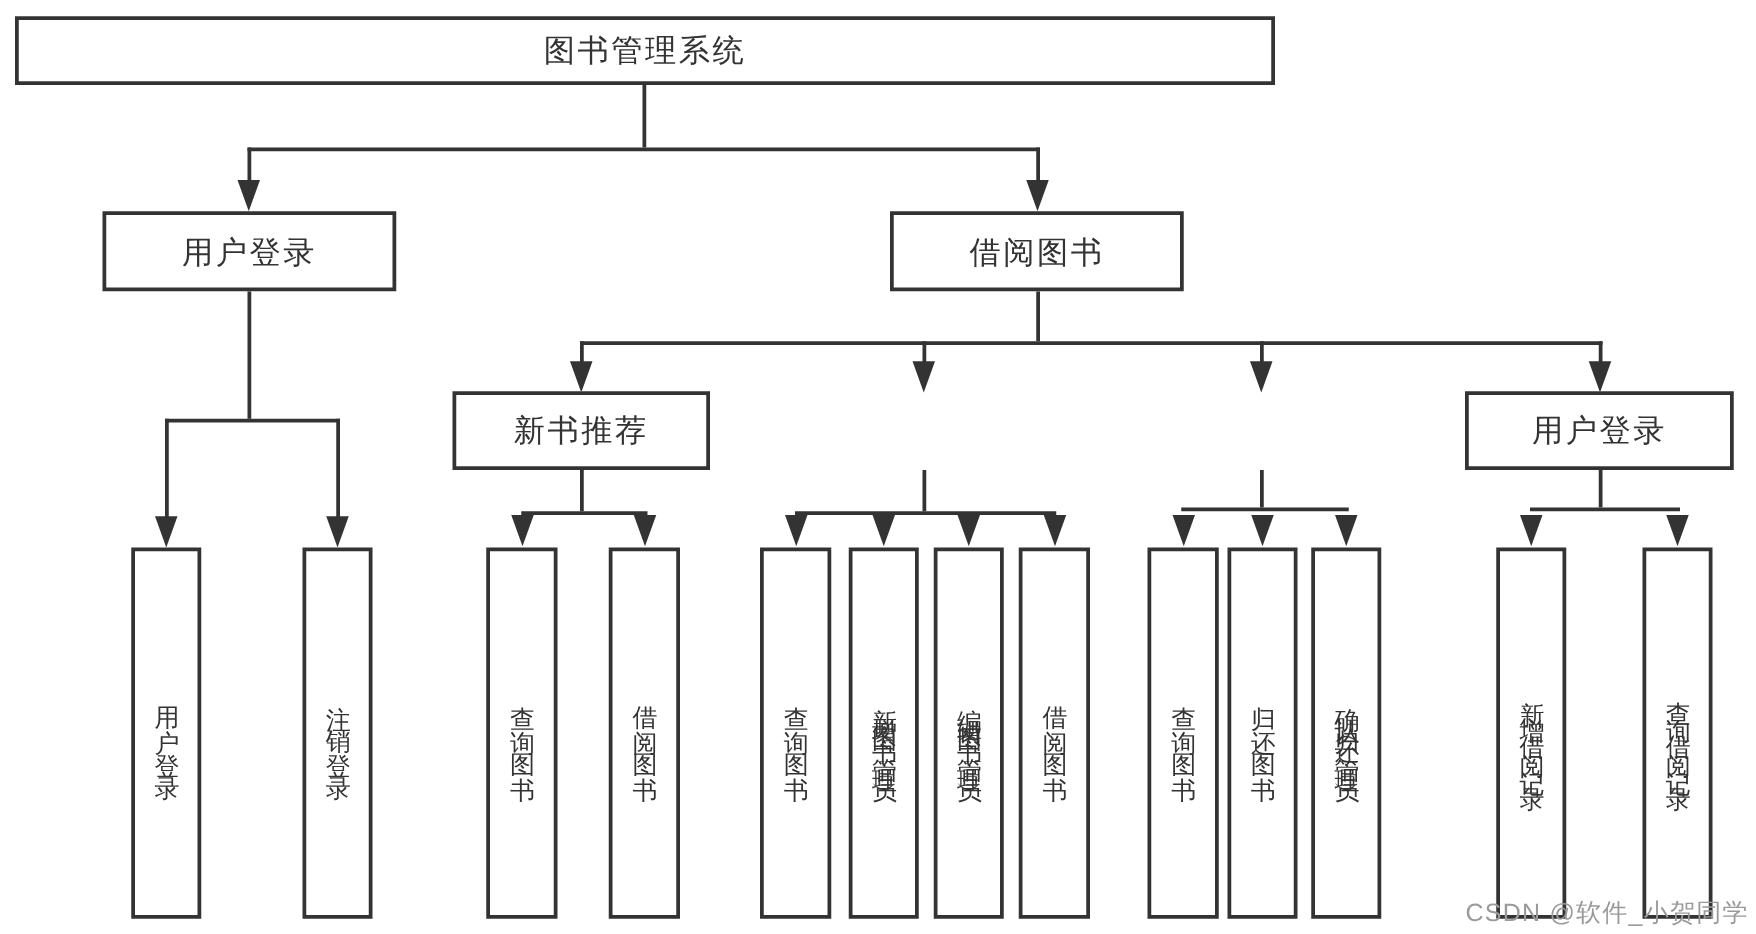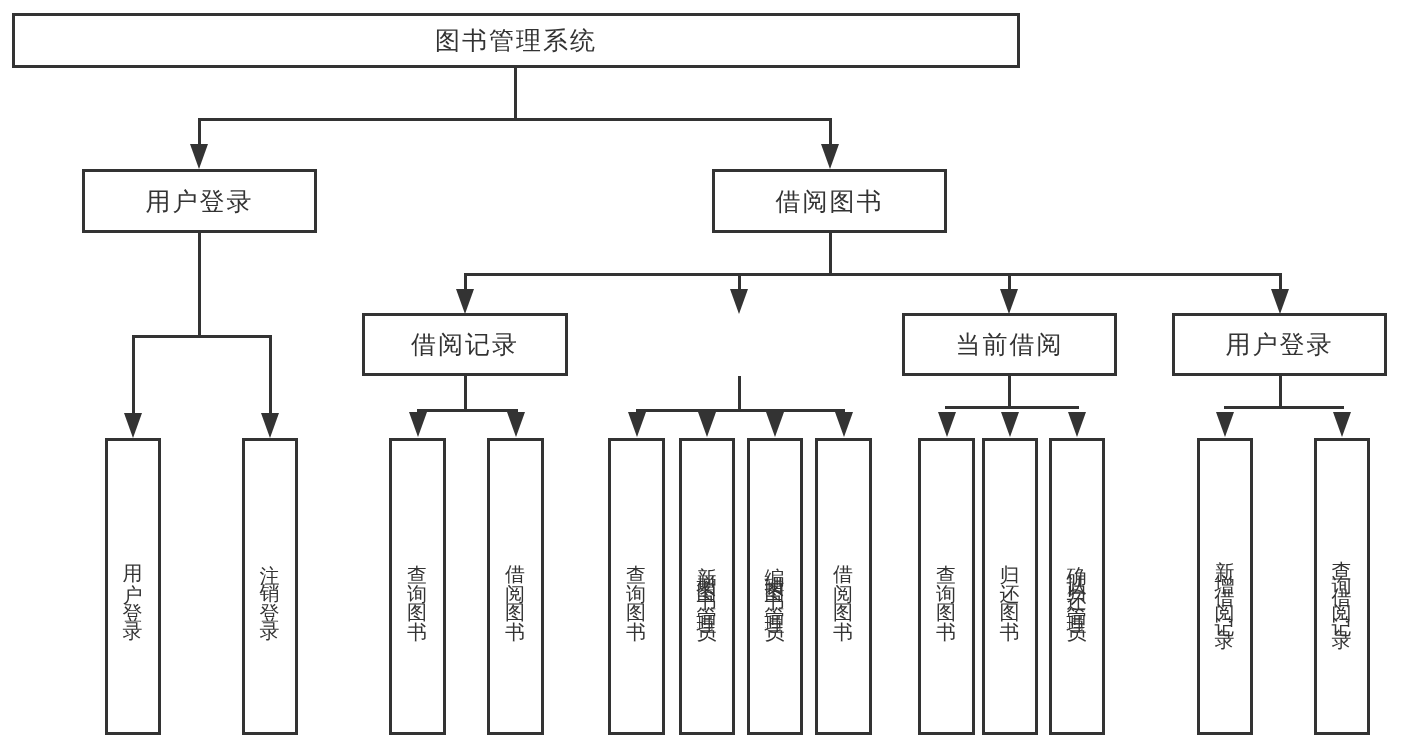--- a/index.html
+++ b/index.html
@@ -116,24 +116,21 @@
   </div>
 
   <div class="box" style="left:82px;top:169px;width:235px;height:64px">
     <span class="hlabel">用户登录</span>
   </div>
   <div class="box" style="left:712px;top:169px;width:235px;height:64px">
     <span class="hlabel">借阅图书</span>
   </div>
 
   <div class="box" style="left:362px;top:313px;width:206px;height:63px">
-    <span class="hlabel">借阅记录</span>
-  </div>
-  <div class="box" style="left:902px;top:313px;width:215px;height:63px">
-    <span class="hlabel">当前借阅</span>
+    <span class="hlabel">新书推荐</span>
   </div>
   <div class="box" style="left:1172px;top:313px;width:215px;height:63px">
     <span class="hlabel">用户登录</span>
   </div>
 
   <div class="box vbox" style="left:105px;top:438px;width:56px;height:297px">
     <span class="vlabel">用户登录</span>
   </div>
   <div class="box vbox" style="left:242px;top:438px;width:56px;height:297px">
     <span class="vlabel">注销登录</span>
@@ -169,14 +166,15 @@
     <span class="vlabel">确认归还（管理员）</span>
   </div>
 
   <div class="box vbox mid" style="left:1197px;top:438px;width:56px;height:297px">
     <span class="vlabel">新增借阅记录</span>
   </div>
   <div class="box vbox mid" style="left:1314px;top:438px;width:56px;height:297px">
     <span class="vlabel">查询借阅记录</span>
   </div>
 
+  <div class="watermark">CSDN @软件_小贺同学</div>
 
 </div>
 
 </body></html>

